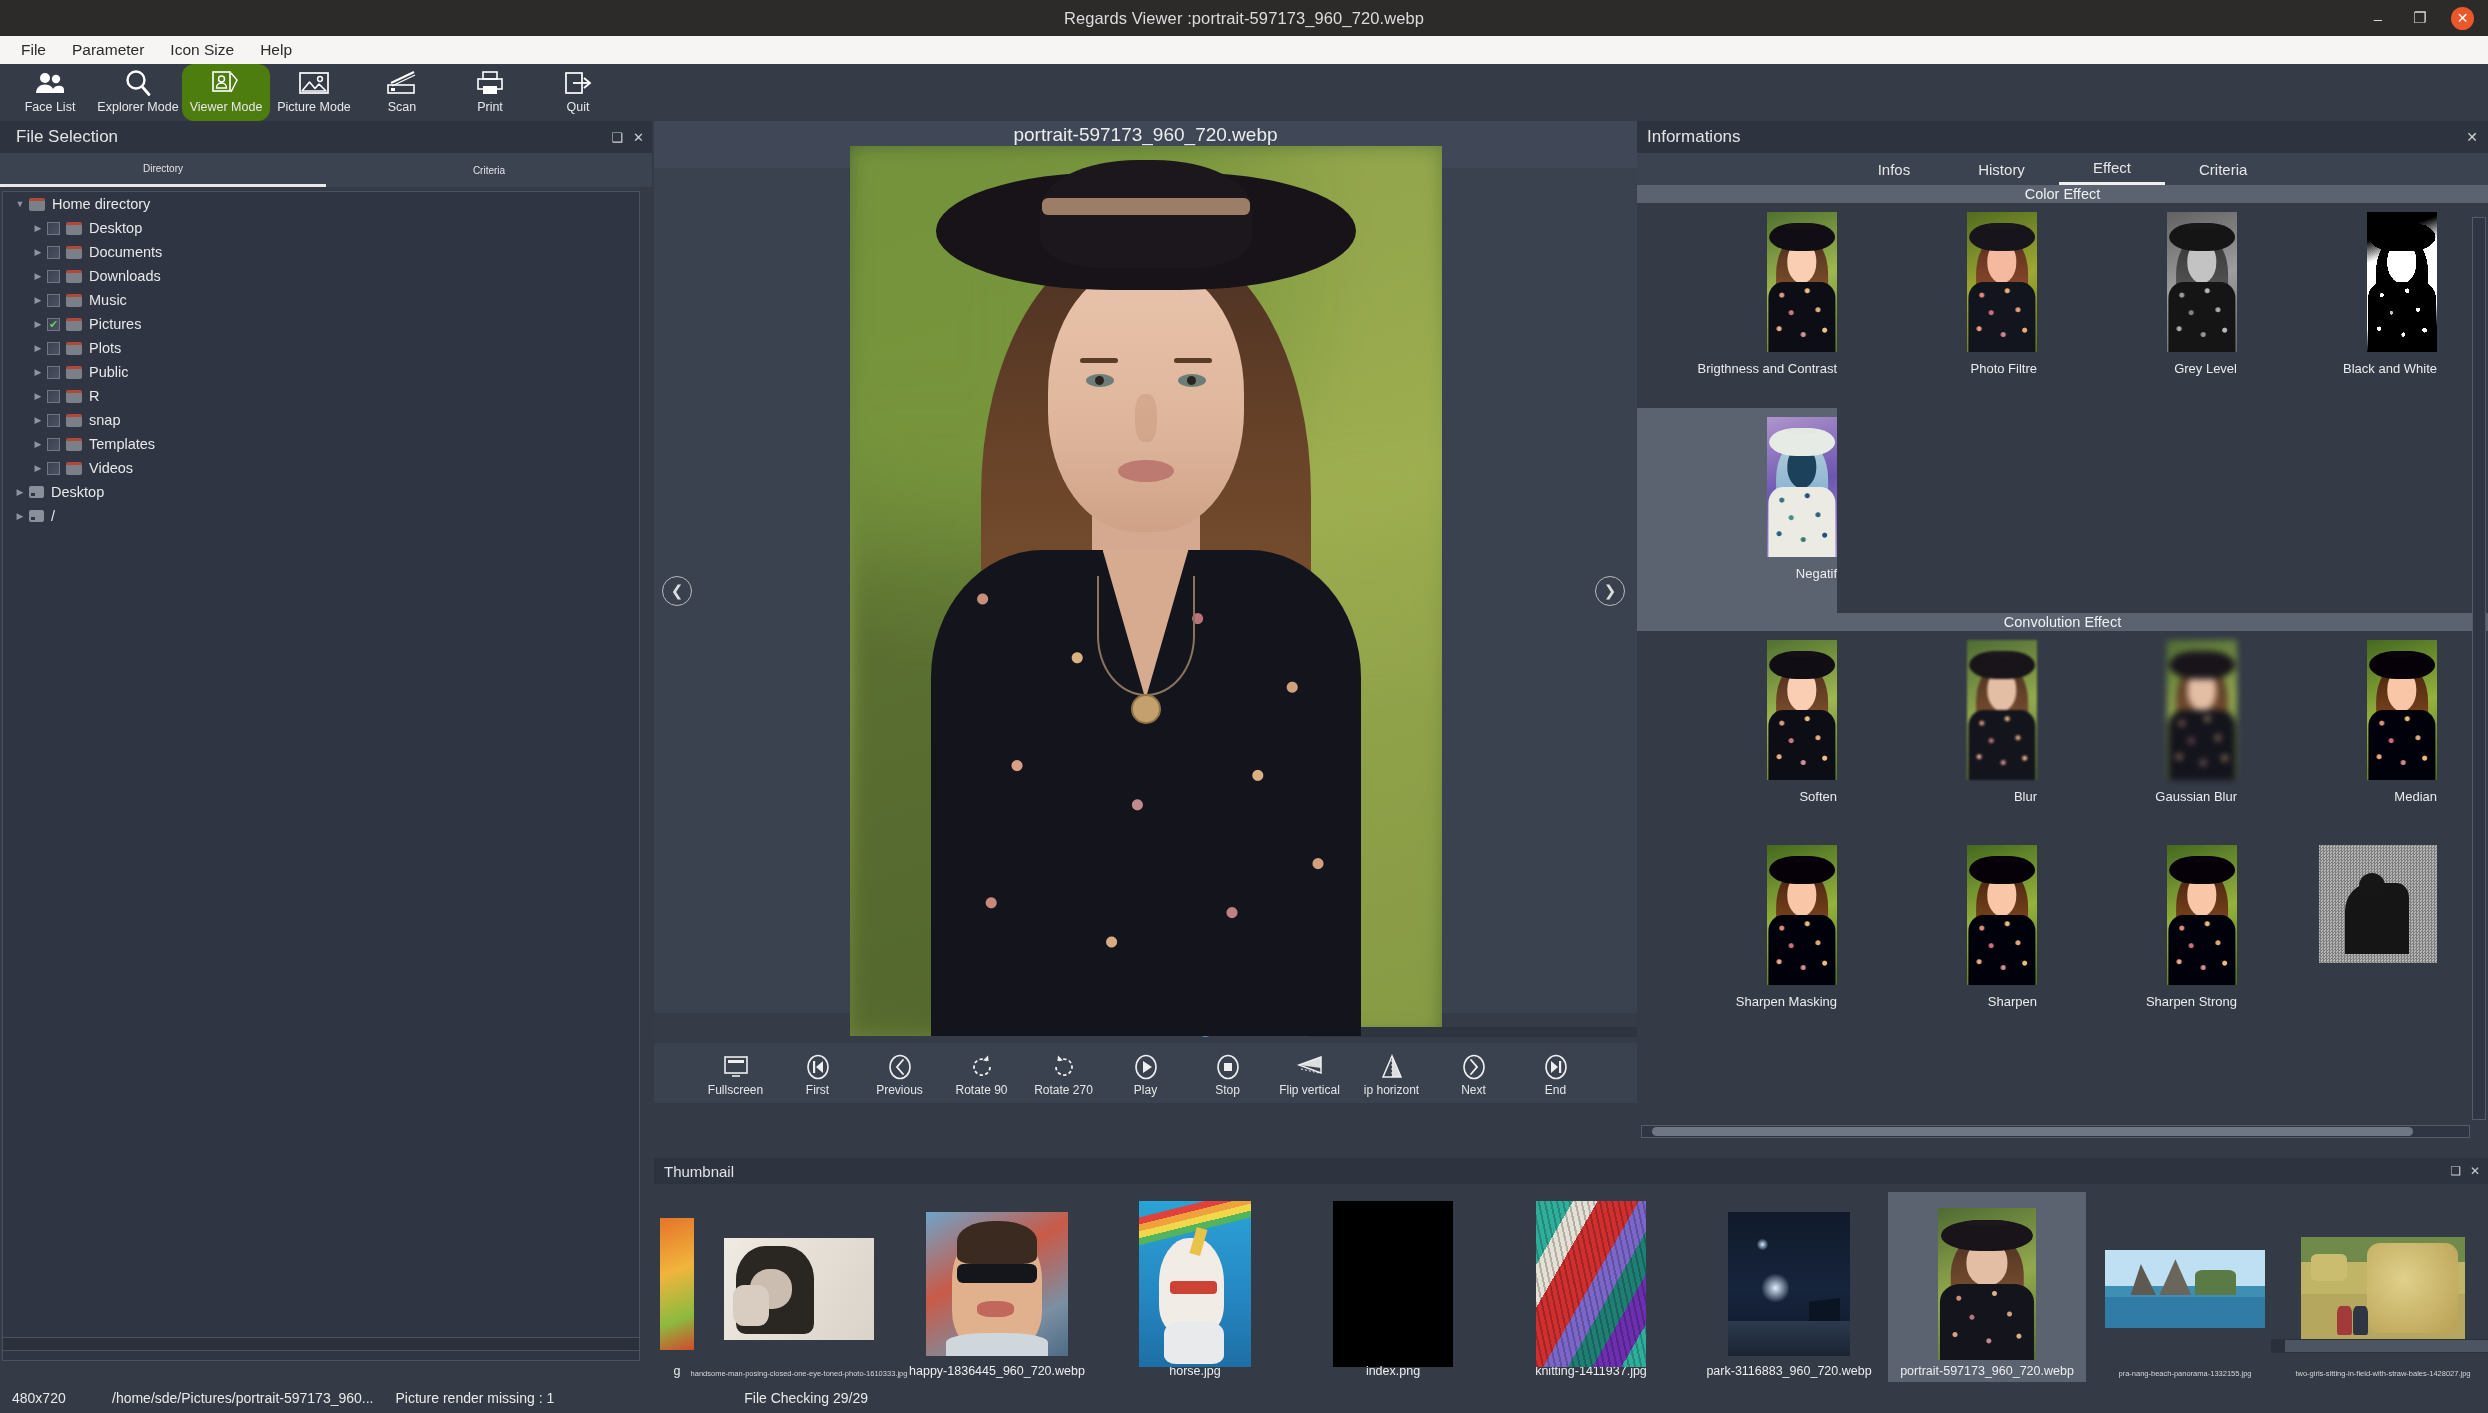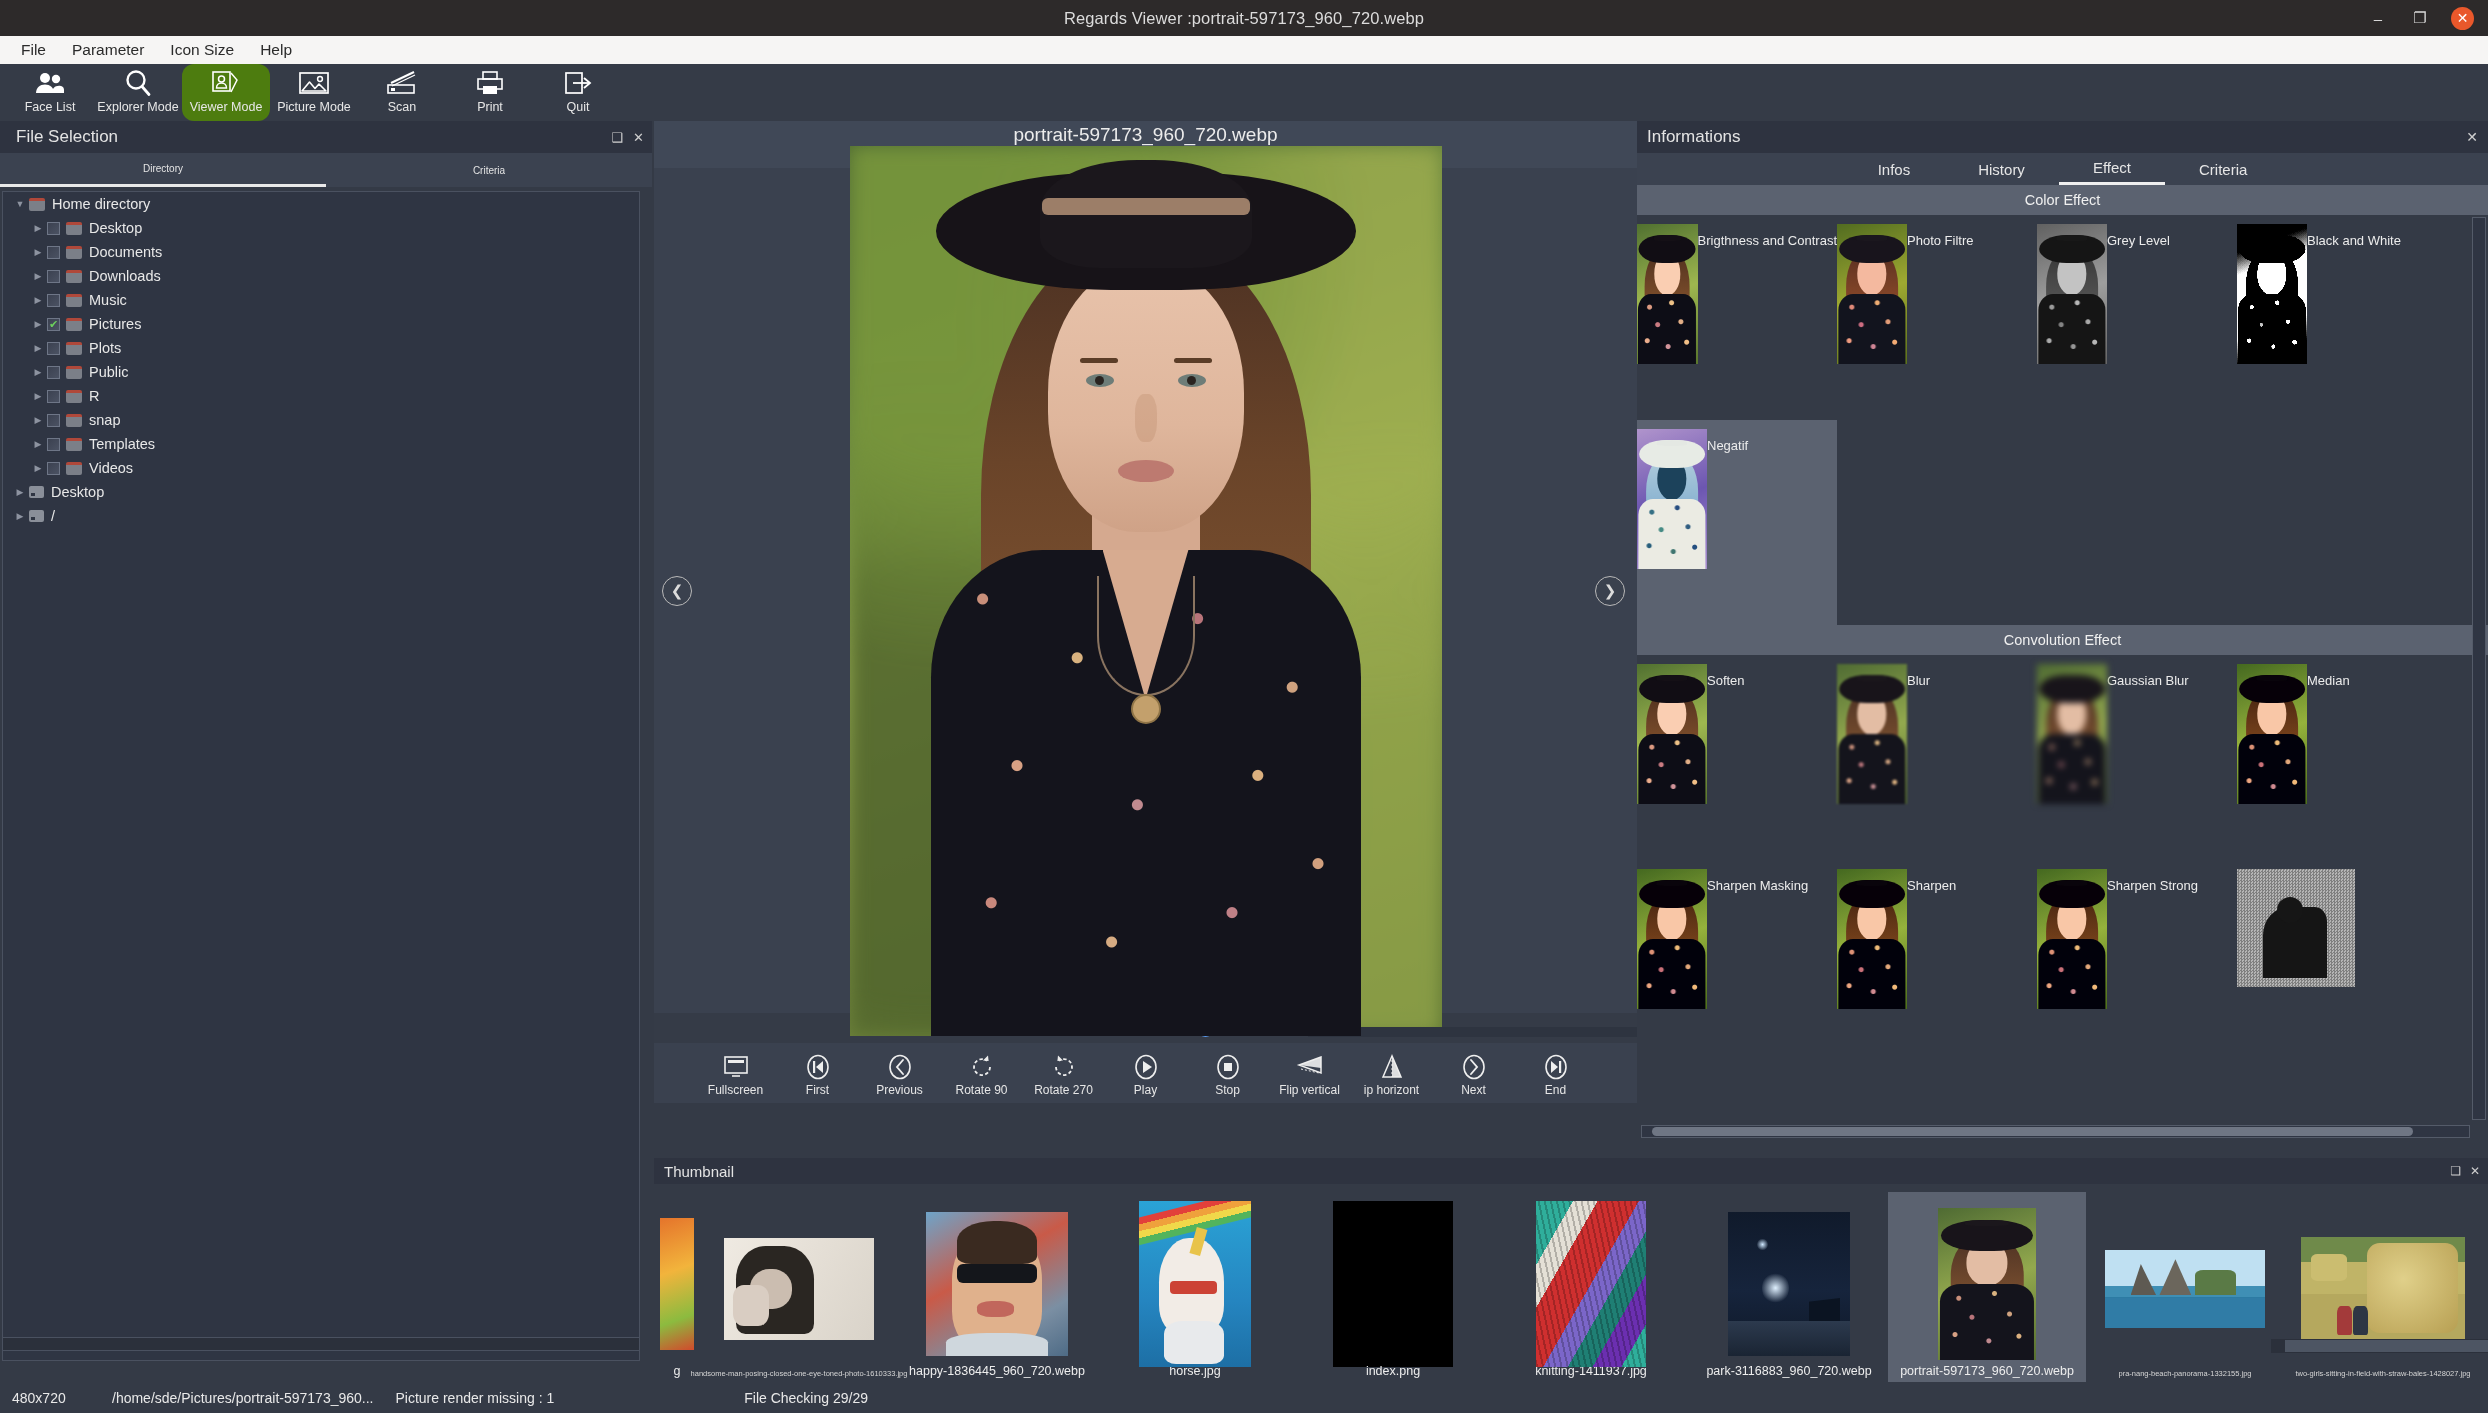--- a/index.html
+++ b/index.html
@@ -116,23 +116,23 @@
   .pbtn .pl { font-size: 12px; color: #e6e6e6; margin-top: 1px; white-space: nowrap; }
 
   
   .rightpanel { position: absolute; left: 1637px; top: 121px; width: 851px; height: 1035px; background: #343a46; }
   .rp-head { height: 32px; background: #2e3340; display: flex; align-items: center; padding: 0 10px; position: relative; }
   .rp-head .ttl { color: #e3e3e3; font-size: 17px; }
   .rp-head .x { position: absolute; right: 10px; color: #d0d0d0; font-size: 14px; }
   .rp-tabs { height: 32px; background: #3b4250; display: flex; align-items: stretch; justify-content: center; gap: 0; }
   .rp-tabs .t { padding: 0 34px; display: flex; align-items: center; color: #e6e6e6; font-size: 15px; }
   .rp-tabs .t.active { border-bottom: 3px solid #efefef; }
-  .sectbar { height: 30px; background: #5b6270; color: #f0f0f0; display: flex; align-items: center; justify-content: center; font-size: 14.5px; }
+  .sectbar { height: 18px; background: #5b6270; color: #f0f0f0; display: flex; align-items: center; justify-content: center; font-size: 14.5px; }
   .effgrid { display: flex; flex-wrap: wrap; }
-  .effcell { width: 200px; height: 205px; display: flex; flex-direction: row; align-items: flex-start; padding-top: 9px; }
+  .effcell { width: 200px; height: 205px; display: flex; flex-direction: column; align-items: flex-end; padding-top: 9px; }
   .effcell.sel { background: #5b6270; }
   .effcell .thumb { width: 70px; height: 140px; overflow: hidden; position: relative; background: #6a7a46; }
   .effcell .cap { font-size: 13px; color: #ececec; margin-top: 9px; white-space: nowrap; }
   .effcell.wide .thumb { width: 118px; height: 118px; }
   .eff-scroll-v { position: absolute; right: 2px; top: 96px; width: 14px; bottom: 36px; background: #2f3543; border:1px solid #545b69; }
   .eff-scroll-h { position: absolute; left: 4px; right: 18px; bottom: 18px; height: 13px; background: #2f3543; border:1px solid #545b69; }
   .eff-scroll-h .thumbh { position:absolute; left:10px; top:1px; bottom:1px; width: 92%; background:#6f7684; border-radius:6px; }
 
   
   .mini { position:absolute; inset:0; }

